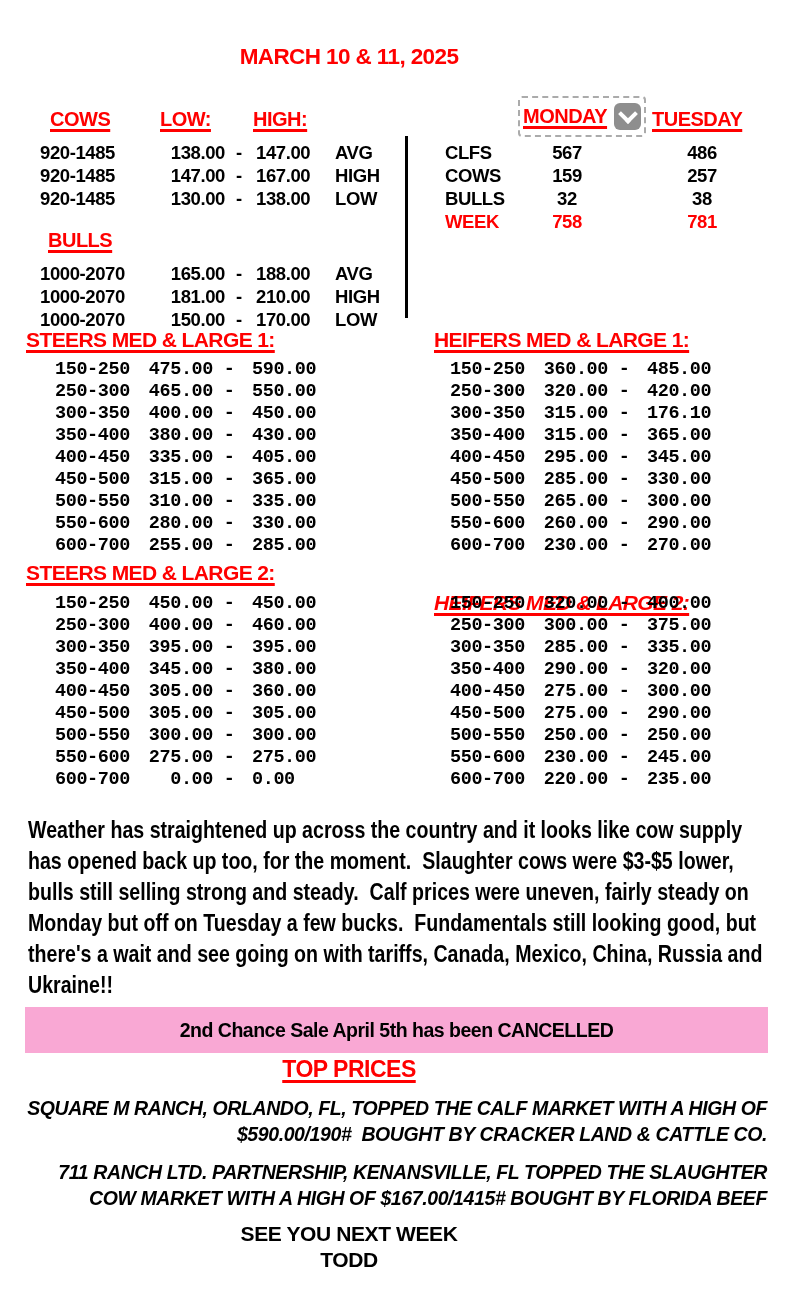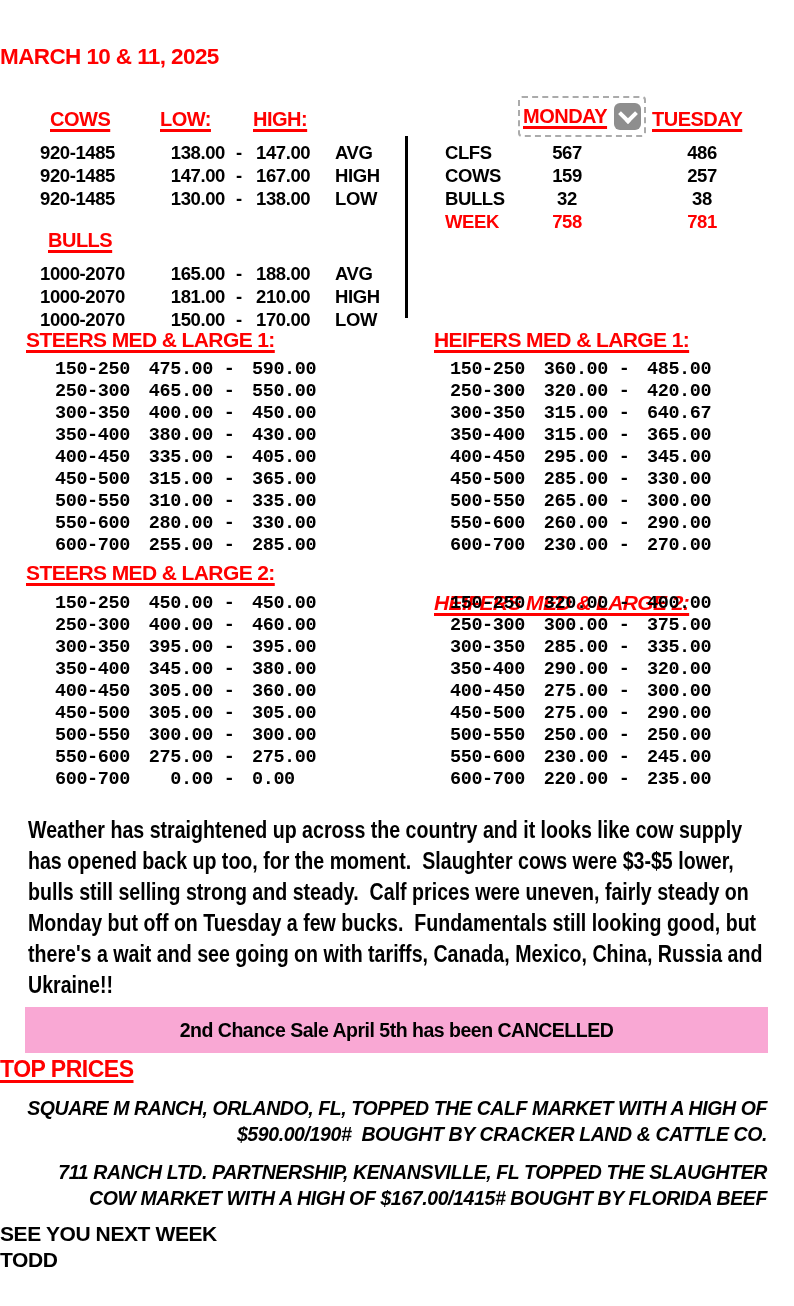--- a/index.html
+++ b/index.html
@@ -4,21 +4,21 @@
 <style>
   html,body{margin:0;padding:0;}
   body{
     width:794px;height:1306px;background:#ffffff;position:relative;overflow:hidden;
     font-family:"Liberation Sans",sans-serif;font-weight:bold;color:#000;
     letter-spacing:-0.3px;
   }
   .abs{position:absolute;}
   .red{color:#FF0000;}
   .u{text-decoration:underline;text-decoration-thickness:3px;text-underline-offset:3px;}
-  .center{left:0;width:698px;}
+  .center{left:0;width:698px;text-align:center;}
 
   
   .title{font-size:22.5px;line-height:26px;letter-spacing:-0.6px;}
 
   
   .colhead{font-size:20px;letter-spacing:-0.5px;}
 
   
   .dashed-box{
     left:518px;top:96px;width:128px;height:41px;box-sizing:border-box;
@@ -236,21 +236,21 @@
     <div class="row pricegrid">
     <span class="p-w">250-300</span>
     <span class="p-lo">320.00</span>
     <span class="p-d">-</span>
     <span class="p-hi">420.00</span>
   </div>
     <div class="row pricegrid">
     <span class="p-w">300-350</span>
     <span class="p-lo">315.00</span>
     <span class="p-d">-</span>
-    <span class="p-hi">640.67</span>
+    <span class="p-hi">176.10</span>
   </div>
     <div class="row pricegrid">
     <span class="p-w">350-400</span>
     <span class="p-lo">315.00</span>
     <span class="p-d">-</span>
     <span class="p-hi">365.00</span>
   </div>
     <div class="row pricegrid">
     <span class="p-w">400-450</span>
     <span class="p-lo">295.00</span>

